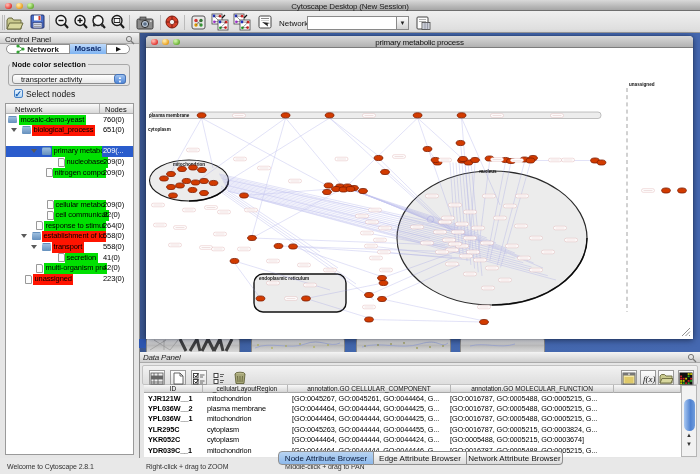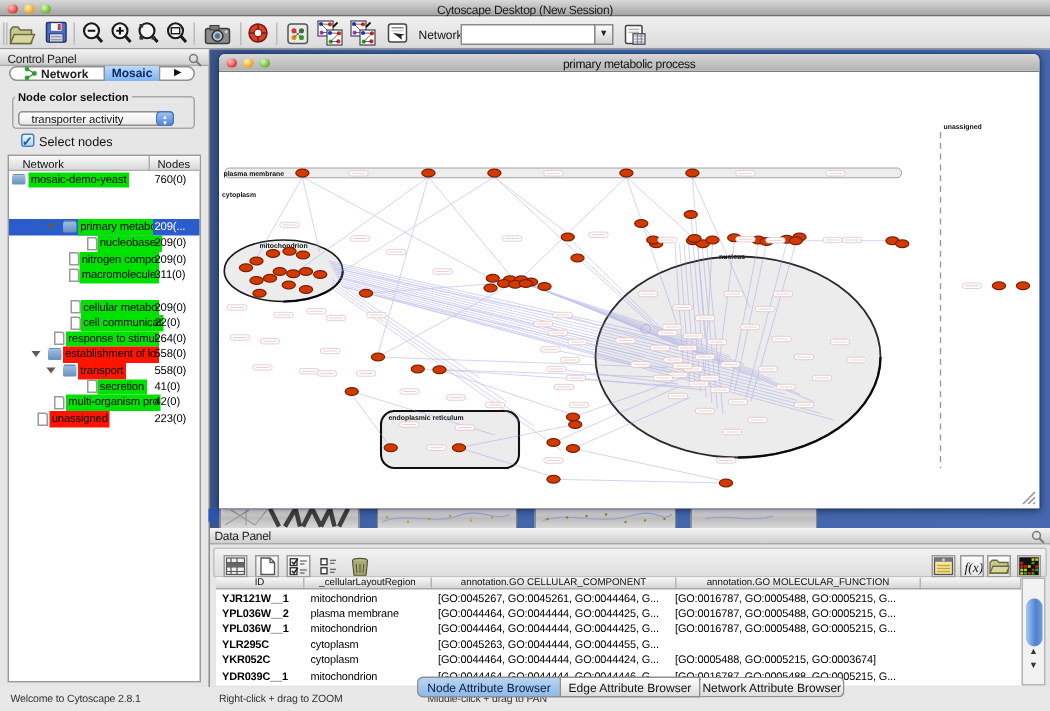--- a/index.html
+++ b/index.html
@@ -18,21 +18,21 @@
 #search-drop { position:absolute; left:396px; top:5px; width:13px; height:14px; background:linear-gradient(#fdfdfd,#d2d2d2); border:1px solid #8a8a8a; font-size:6px; text-align:center; line-height:13px; color:#222; }
 #cpanel { position:absolute; left:0; top:33px; width:140px; height:425px; background:#e6e6e6; border-right:1px solid #8a8a8a; }
 #cpanel-head { position:absolute; left:0; top:0; width:139px; height:11px; background:linear-gradient(#f4f4f4,#cfcfcf); border-bottom:1px solid #aaa; }
 #cpanel-head span { position:absolute; left:5px; top:2px; font-size:8px; letter-spacing:-0.2px; color:#222; }
 #tabs { position:absolute; left:5.5px; top:10.5px; width:124px; height:10px; background:#fff; border:1px solid #8f8f8f; border-radius:5px; }
 #tab-network { position:absolute; left:6px; top:10.5px; width:63px; height:10px; font-size:8px; font-weight:bold; color:#222; text-align:center; line-height:10px; }
 #tab-mosaic { position:absolute; left:69px; top:10.5px; width:37px; height:10px; background:linear-gradient(#bdd9fa,#7fb4f2); font-size:8px; font-weight:bold; color:#0d2a6b; text-align:center; line-height:10px; border-left:1px solid #8f8f8f; }
 #tab-arrow { position:absolute; left:106px; top:10.5px; width:24px; height:10px; border-left:1px solid #8f8f8f; border-radius:0 5px 5px 0; font-size:6.5px; text-align:center; line-height:10px; color:#111; }
 #groupbox { position:absolute; left:8px; top:31px; width:122px; height:22px; border:1px solid #a8a8a8; border-radius:3px; }
 #groupbox-label { position:absolute; left:10px; top:26.5px; background:#e6e6e6; padding:0 2px; font-size:7.5px; font-weight:bold; color:#111; }
-#combo { position:absolute; left:12px; top:41px; width:104px; height:10px; background:linear-gradient(#ffffff,#e9e9e9); border:1px solid #8f8f8f; border-radius:3px; }
+#combo { position:absolute; left:12px; top:41px; width:114px; height:10px; background:linear-gradient(#ffffff,#e9e9e9); border:1px solid #8f8f8f; border-radius:3px; }
 #combo span { position:absolute; left:8px; top:0px; font-size:7.5px; line-height:10px; color:#111; }
 #combo-step { position:absolute; right:-1px; top:-1px; width:12px; height:10px; background:linear-gradient(#9dc1f0,#5288d8); border:1px solid #4573b8; border-radius:3px; color:#fff; font-size:4px; text-align:center; line-height:4.5px; padding-top:0.5px; }
 #checkbox { position:absolute; left:13.5px; top:55.5px; width:9px; height:9px; background:linear-gradient(#eaf4fd,#b4d5f2); border:1px solid #4581c8; border-radius:2px; color:#1a5fb0; font-size:9px; line-height:8px; text-align:center; font-weight:bold; }
 #checkbox-label { position:absolute; left:26px; top:55.5px; font-size:8.5px; color:#111; }
 #treebox { position:absolute; left:5px; top:70px; width:129px; height:352px; background:#fff; border:1px solid #9a9a9a; }
 #treehead { position:absolute; left:0; top:0; width:127px; height:9.5px; background:linear-gradient(#fafafa,#d8d8d8); border-bottom:1px solid #b0b0b0; }
 #treehead .c1 { position:absolute; left:9px; top:0.5px; font-size:7.5px; color:#111; }
 #treehead .c2 { position:absolute; left:99px; top:0.5px; font-size:7.5px; color:#111; }
 #treehead .vline { position:absolute; left:93px; top:0; width:1px; height:9.5px; background:#b0b0b0; }
 .trow { position:absolute; left:0; width:127px; height:10.6px; font-size:7.5px; letter-spacing:-0.1px; }
@@ -42,21 +42,21 @@
 .fold { position:absolute; top:2px; width:9px; height:6.5px; background:linear-gradient(#9cbdde,#6590bd); border-radius:1px; box-shadow:0 -1.5px 0 -0.5px #6590bd; }
 .file { position:absolute; top:0.5px; width:7px; height:9px; background:#fcfcfc; border:1px solid #999; border-radius:0 2px 0 0; }
 .bgG { background:#00e001; }
 .bgR { background:#ff1400; }
 #desktop { position:absolute; left:140px; top:33px; width:560px; height:319px; background:linear-gradient(90deg,#3a568f,#4166ab 25%,#4568b0); }
 #netwin { position:absolute; left:6px; top:3px; width:547px; height:303px; background:#fff; border-radius:4px 4px 0 0; box-shadow:0 1px 6px rgba(10,18,40,0.65), 0 0 1px rgba(10,18,40,0.7); }
 #netwin-title { position:absolute; left:0; top:0; width:547px; height:12px; background:linear-gradient(#d8d8d8,#b2b2b2); border-bottom:1px solid #7d7d7d; border-radius:4px 4px 0 0; }
 #netwin-title .t { position:absolute; left:0; right:0; top:1.5px; text-align:center; font-size:8px; letter-spacing:-0.2px; color:#111; }
 .bwin { position:absolute; top:305px; height:14px; background:linear-gradient(#fbfbfb,#bdbdbd 50%,#d8d8d8); border:1px solid #8a8a8a; border-bottom:none; border-radius:2px 2px 0 0; }
 #dpanel { position:absolute; left:140px; top:352px; width:560px; height:116px; background:#e6e6e6; }
-#dpanel-head { position:absolute; left:0; top:0; width:560px; height:11px; background:linear-gradient(#f4f4f4,#cfcfcf); border-bottom:1px solid #aaa; }
+#dpanel-head { position:absolute; left:0; top:0; width:560px; height:11px; background:linear-gradient(#f4f4f4,#cfcfcf); border-bottom:1px solid #aaa;font-style:italic; }
 #dpanel-head span { position:absolute; left:3px; top:1px; font-size:8px; letter-spacing:-0.2px; color:#222; }
 #dtoolbar { position:absolute; left:2px; top:13px; width:556px; height:20px; background:linear-gradient(#f2f2f2,#dedede); border:1px solid #c2c2c2; border-radius:2px; }
 .dicon { position:absolute; top:4px; width:16px; height:15px; background:linear-gradient(#fdfdfd,#e3e3e3); border:1px solid #9a9a9a; }
 #dtable { position:absolute; left:4px; top:33px; width:537px; height:71.5px; background:#fff; overflow:hidden; }
 #dtable-head { position:absolute; left:0; top:0; width:537px; height:7.5px; background:linear-gradient(#f8f8f8,#d5d5d5); border-bottom:1px solid #a8a8a8; }
 #dtable-head div { position:absolute; top:0px; font-size:6.5px; color:#111; text-align:center; border-right:1px solid #b5b5b5; height:8px; overflow:hidden; white-space:nowrap; }
 .drow { position:absolute; left:0; width:537px; height:10.45px; font-size:7.3px; letter-spacing:-0.1px; color:#000; }
 .drow div { position:absolute; top:0; height:10.45px; line-height:10.3px; overflow:hidden; white-space:nowrap; }
 #vscroll { position:absolute; left:541px; top:33px; width:15.5px; height:71.5px; background:#f2f2f2; border:1px solid #b5b5b5; }
 #vthumb { position:absolute; left:1.5px; top:13px; width:11px; height:32px; background:linear-gradient(90deg,#a9c8f2,#4e81d0 60%,#6f9cdd); border-radius:5.5px; }
@@ -215,40 +215,41 @@
       <div id="treehead">
           <span class="c1">Network</span>
           <span class="vline"></span>
           <span class="c2">Nodes</span>
         </div>
       <div class="trow" style="top:10.5px;">
         <span class="fold" style="left:2px"></span>
         <span class="lbl bgG" style="left:13px;">mosaic-demo-yeast</span>
         <span class="val" style="">760(0)</span>
       </div>
+      <div class="trow" style="top:21.1px;">
+        <span class="arr" style="left:5px"></span>
+        <span class="fold" style="left:16px"></span>
+        <span class="lbl bgR" style="left:26px;">biological_process</span>
+        <span class="val" style="">651(0)</span>
+      </div>
       <div class="trow" style="top:42.4px;background:#2a5ccc;">
         <span class="arr" style="left:25px"></span>
         <span class="fold" style="left:36px"></span>
         <span class="lbl bgG" style="left:46px;width:50px;overflow:hidden;">primary metabo</span>
         <span class="val" style="color:#fff;">209(...</span>
       </div>
       <div class="trow" style="top:53.0px;">
         <span class="file" style="left:52px"></span>
         <span class="lbl bgG" style="left:59px;">nucleobase-</span>
         <span class="val" style="">209(0)</span>
       </div>
       <div class="trow" style="top:63.7px;">
         <span class="file" style="left:40px"></span>
         <span class="lbl bgG" style="left:47px;">nitrogen compo</span>
         <span class="val" style="">209(0)</span>
-      </div>
-      <div class="trow" style="top:74.3px;">
-        <span class="file" style="left:40px"></span>
-        <span class="lbl bgG" style="left:47px;">macromolecule</span>
-        <span class="val" style="">311(0)</span>
       </div>
       <div class="trow" style="top:95.5px;">
         <span class="file" style="left:41px"></span>
         <span class="lbl bgG" style="left:48px;">cellular metabo</span>
         <span class="val" style="">209(0)</span>
       </div>
       <div class="trow" style="top:106.2px;">
         <span class="file" style="left:41px"></span>
         <span class="lbl bgG" style="left:48px;">cell communicat</span>
         <span class="val" style="">22(0)</span>
@@ -757,20 +758,21 @@
       <div class="drow" style="top:29.40px">
         <div style="left:4px;width:55px;font-weight:bold">YPL036W__1</div>
         <div style="left:63px;width:81px">mitochondrion</div>
         <div style="left:148px;width:154px">[GO:0044464, GO:0044444, GO:0044425, G...</div>
         <div style="left:306px;width:231px">[GO:0016787, GO:0005488, GO:0005215, G...</div>
       </div>
       <div class="drow" style="top:39.85px">
         <div style="left:4px;width:55px;font-weight:bold">YLR295C</div>
         <div style="left:63px;width:81px">cytoplasm</div>
         <div style="left:148px;width:154px">[GO:0045263, GO:0044444, GO:0044455, G...</div>
+        <div style="left:306px;width:231px">[GO:0016787, GO:0005215, GO:0003824, G...</div>
       </div>
       <div class="drow" style="top:50.30px">
         <div style="left:4px;width:55px;font-weight:bold">YKR052C</div>
         <div style="left:63px;width:81px">cytoplasm</div>
         <div style="left:148px;width:154px">[GO:0044464, GO:0044444, GO:0044424, G...</div>
         <div style="left:306px;width:231px">[GO:0005488, GO:0005215, GO:0003674]</div>
       </div>
       <div class="drow" style="top:60.75px">
         <div style="left:4px;width:55px;font-weight:bold">YDR039C__1</div>
         <div style="left:63px;width:81px">mitochondrion</div>

